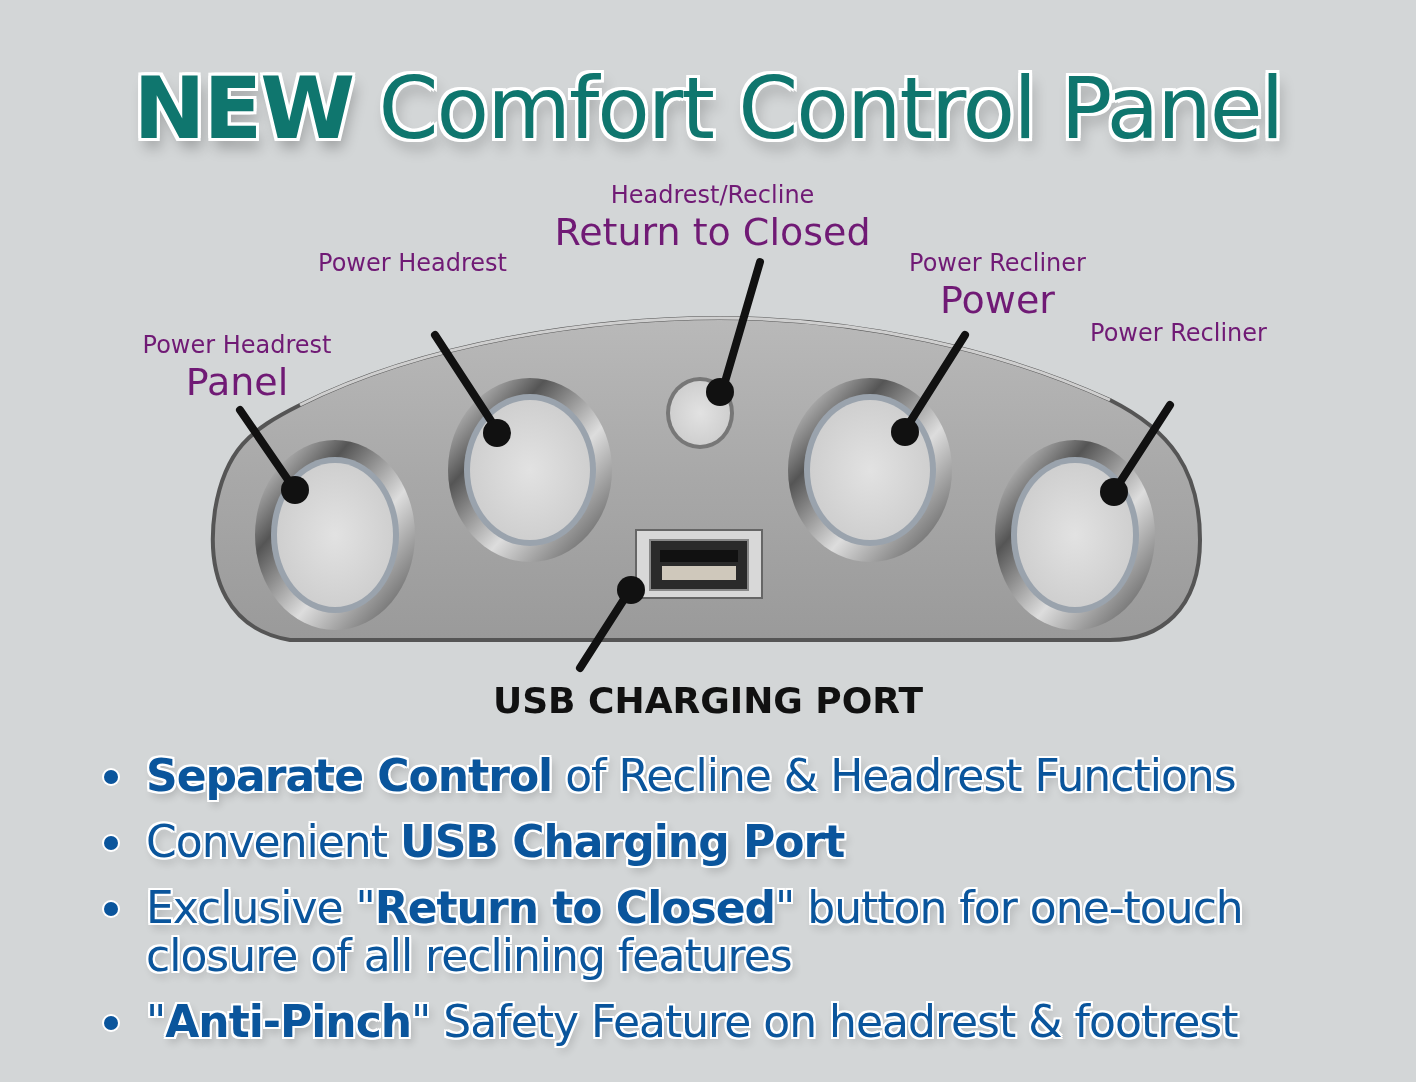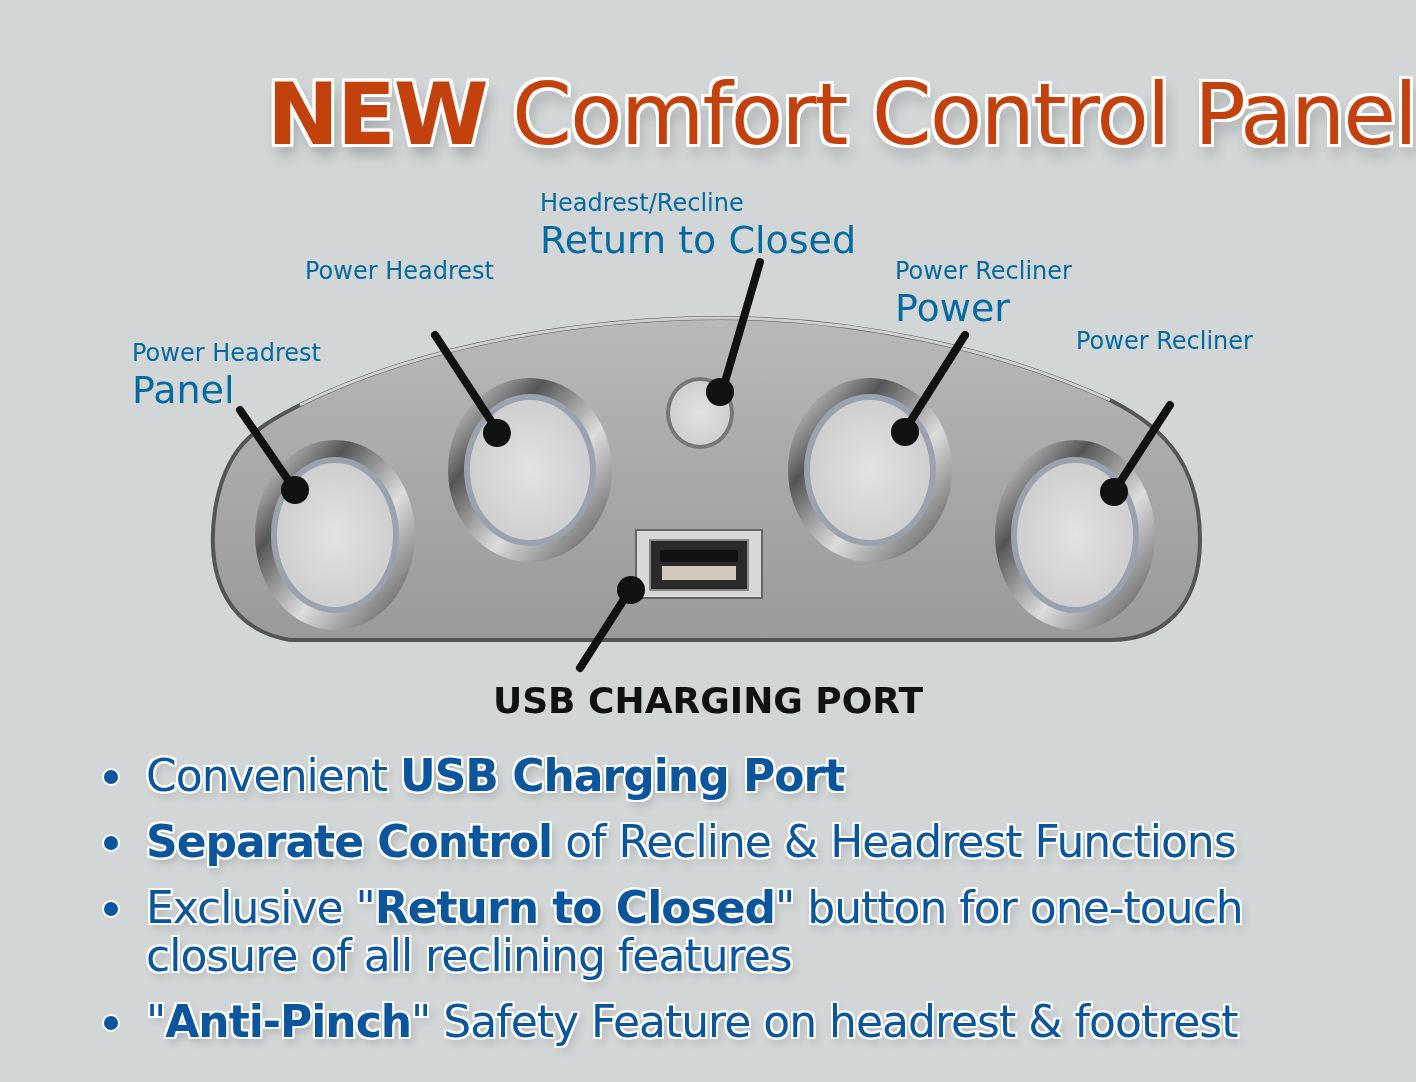--- a/index.html
+++ b/index.html
@@ -3,38 +3,38 @@
   <meta charset="utf-8">
   <style>
     html, body { margin: 0; padding: 0; }
     body {
       width: 1416px; height: 1082px; overflow: hidden;
       background: #d3d6d7;
       position: relative;
       font-family: "DejaVu Sans", sans-serif;
     }
     .title {
-      position: absolute; left: 0; right: 0; top: 64px;
-      text-align: right;
+      position: absolute; left: 0; right: 0; top: 58px;
+      text-align: center;
       font-family: "DejaVu Sans", sans-serif;
       font-size: 86px; line-height: 100px;
-      color: #c2410c;
+      color: #0f766e;
       letter-spacing: -2px;
       text-shadow:
         -3px -3px 0 #fff, 3px -3px 0 #fff, -3px 3px 0 #fff, 3px 3px 0 #fff,
         0 -3px 0 #fff, 0 3px 0 #fff, -3px 0 0 #fff, 3px 0 0 #fff,
         4px 10px 14px rgba(0,0,0,0.25);
       white-space: nowrap;
     }
     .title .bold { font-weight: bold; }
     .title .reg { font-weight: normal; }
 
     .label {
-      position: absolute; text-align: left; color: #0369a1;
-      font-family: "DejaVu Sans", sans-serif; white-space: nowrap; margin-top: 8px;
+      position: absolute; text-align: center; color: #701a75;
+      font-family: "DejaVu Sans", sans-serif; white-space: nowrap;
     }
     .label .small { font-size: 24px; line-height: 30px; display: block; }
     .label .big { font-size: 38px; line-height: 44px; display: block; font-weight: 500; }
 
     svg.panel { position: absolute; left: 0; top: 0; }
 
     .usb-label {
       position: absolute; left: 0; right: 0; top: 680px; text-align: center;
       font-size: 36px; font-weight: bold; color: #111; letter-spacing: 0px;
     }
@@ -154,25 +154,25 @@
 </div>
 <div class="label" style="left:1076px; top:318px; width:205px;">
   <span class="small">Power Recliner</span>
 </div>
 
 <div class="usb-label">USB CHARGING PORT</div>
 
 <ul class="bullets">
   <li>
     <span class="dot"></span>
-    <span>Convenient </span><b>USB Charging Port</b>
+    <b>Separate Control</b><span> of Recline &amp; Headrest Functions</span>
   </li>
   <li>
     <span class="dot"></span>
-    <b>Separate Control</b><span> of Recline &amp; Headrest Functions</span>
+    <span>Convenient </span><b>USB Charging Port</b>
   </li>
   <li>
     <span class="dot"></span>
     <span>Exclusive "</span><b>Return to Closed</b><span>" button for one-touch closure of all reclining features</span>
   </li>
   <li>
     <span class="dot"></span>
     <span>"</span><b>Anti-Pinch</b><span>" Safety Feature on headrest &amp; footrest</span>
   </li>
 </ul>

